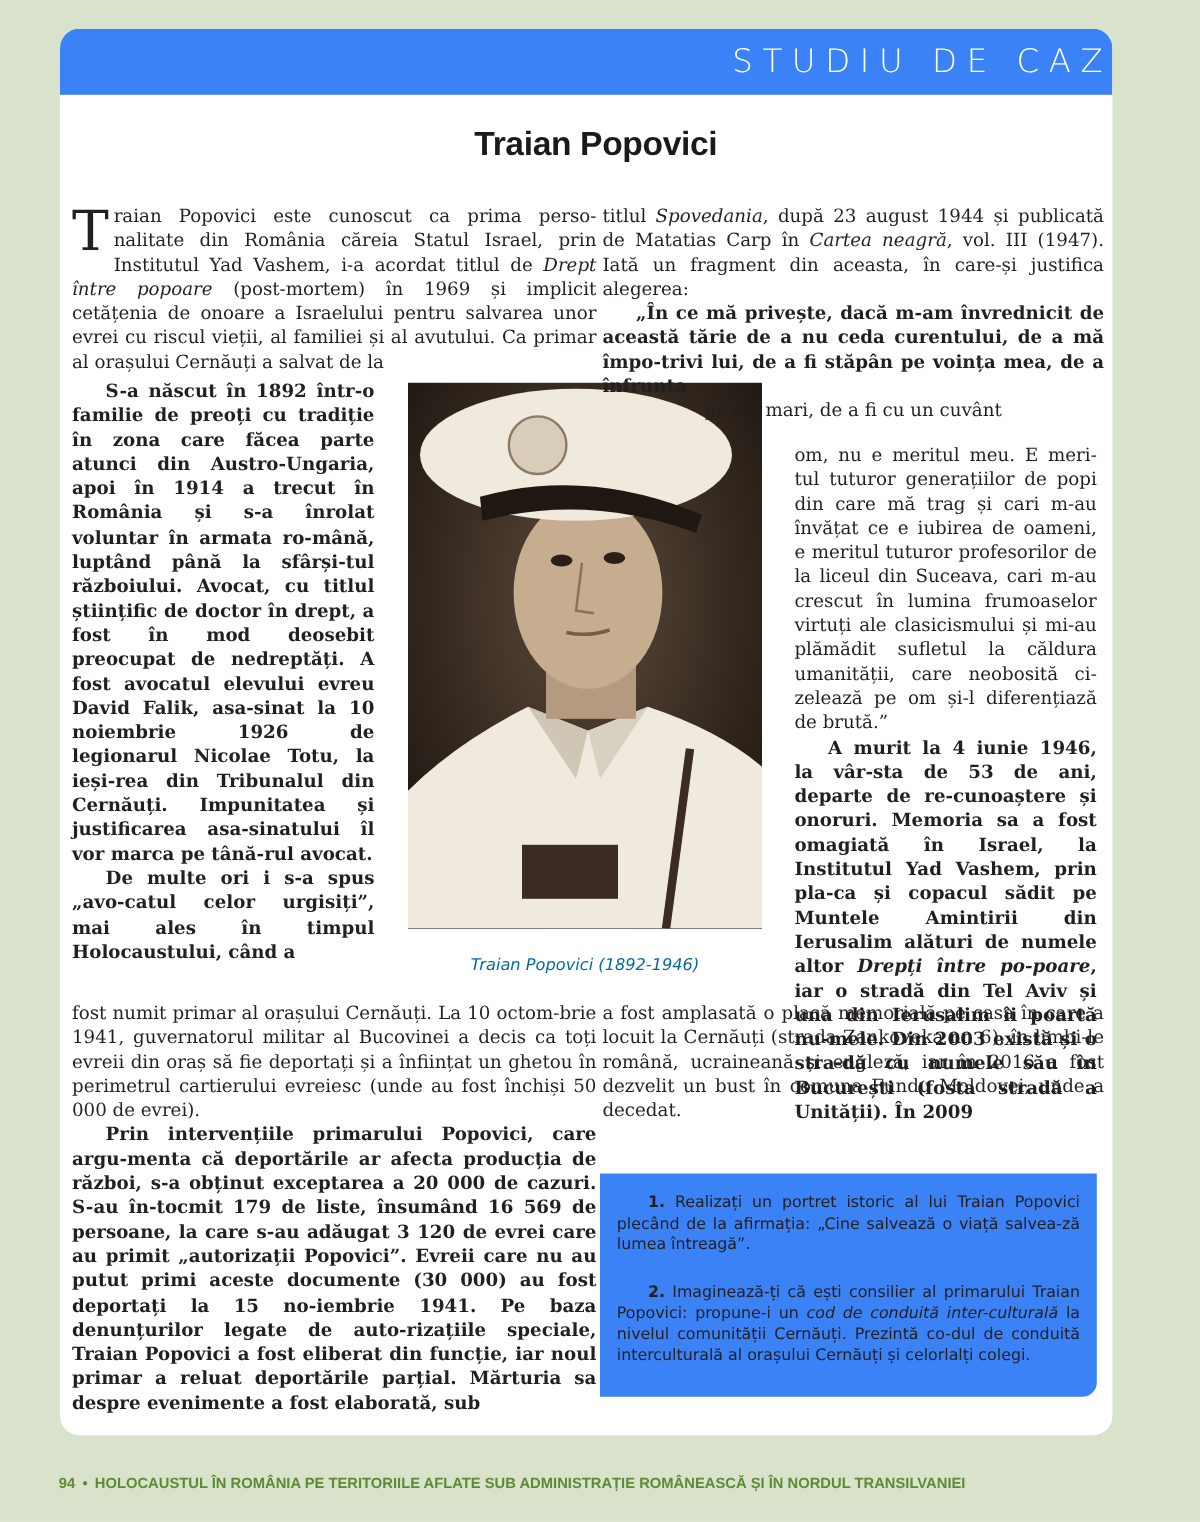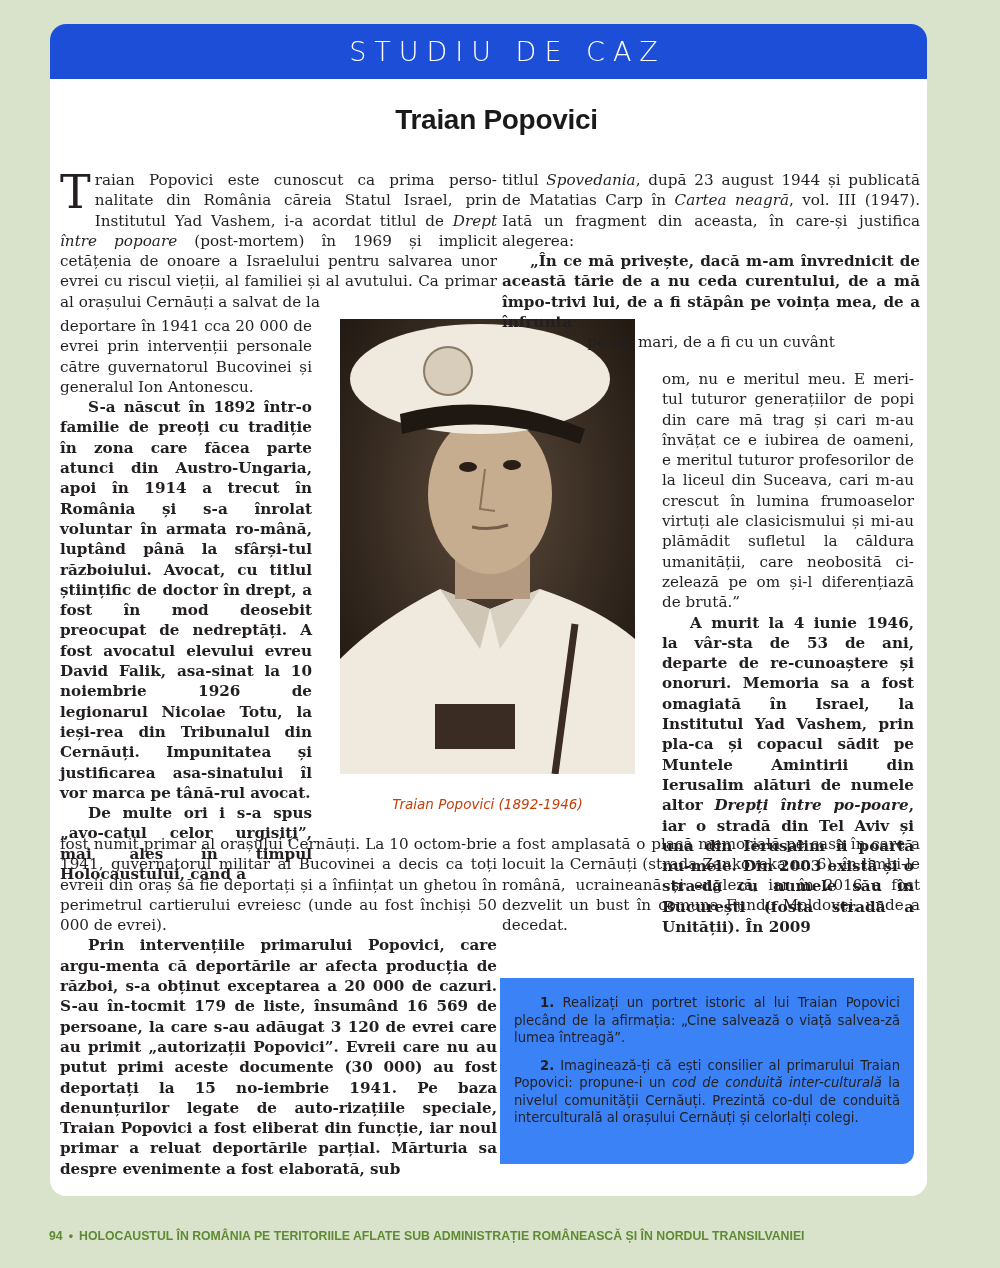--- a/index.html
+++ b/index.html
@@ -15,22 +15,22 @@
     .card {
       position: absolute;
       left: 50px; top: 24px;
       width: 877px; height: 1172px;
       background: #ffffff;
       border-radius: 16px;
       overflow: hidden;
     }
     .banner {
       height: 55px;
-      background: #1d4ed8;
-      display: flex; align-items: center; justify-content: center;
+      background: #3b82f6;
+      display: flex; align-items: center; justify-content: flex-end;
       color: #ffffff;
       font-family: "DejaVu Sans", sans-serif;
       font-weight: 300;
       font-size: 27px;
       letter-spacing: 8px;
       padding-left: 38px;
     }
     .title {
       position: absolute;
       left: 16px; right: 0; top: 80px;
@@ -76,37 +76,37 @@
       overflow: hidden;
     }
     .photo svg { width: 100%; height: 100%; display: block; }
     .caption {
       position: absolute;
       left: 290px; top: 772px; width: 295px;
       text-align: center;
       font-family: "DejaVu Sans", sans-serif;
       font-style: italic;
       font-size: 13.5px;
-      color: #c2410c;
+      color: #0369a1;
     }
     .task-box {
       position: absolute;
       left: 450px; top: 954px;
       width: 414px; height: 186px;
       background: #3b82f6;
       border-radius: 0 0 12px 0;
       padding: 16px 14px 0 14px;
       font-family: "DejaVu Sans", sans-serif;
       font-size: 13.2px;
       line-height: 17.5px;
       color: #231f20;
       text-align: justify;
     }
     .task-box p { text-indent: 26px; }
-    .task-box p + p { margin-top: 10px; }
+    .task-box p + p { margin-top: 22px; }
     .task-box b { font-weight: bold; }
     .footer {
       position: absolute;
       left: 49px; top: 1229px;
       font-family: "Liberation Sans", sans-serif;
       font-weight: bold;
       font-size: 12.3px;
       color: #5e8a33;
       letter-spacing: 0px;
     }
@@ -124,21 +124,20 @@
 
     <h1 class="title">Traian Popovici</h1>
 
     <div class="col col-left-top body-text">
       <p>
         <span class="dropcap">T</span><span>raian Popovici este cunoscut ca prima perso-nalitate din România căreia Statul Israel, prin Institutul Yad Vashem, i-a acordat titlul de </span><i>Drept între popoare</i><span> (post-mortem) în 1969 și implicit cetățenia de onoare a Israelului pentru salvarea unor evrei cu riscul vieții, al familiei și al avutului. Ca primar al orașului Cernăuți a salvat de la</span>
       </p>
     </div>
 
     <div class="col col-left-narrow body-text">
-      <p>deportare în 1941 cca 20 000 de evrei prin intervenții personale către guvernatorul Bucovinei și generalul Ion Antonescu.</p>
       <p class="indent">S-a născut în 1892 într-o familie de preoți cu tradiție în zona care făcea parte atunci din Austro-Ungaria, apoi în 1914 a trecut în România și s-a înrolat voluntar în armata ro-mână, luptând până la sfârși-tul războiului. Avocat, cu titlul științific de doctor în drept, a fost în mod deosebit preocupat de nedreptăți. A fost avocatul elevului evreu David Falik, asa-sinat la 10 noiembrie 1926 de legionarul Nicolae Totu, la ieși-rea din Tribunalul din Cernăuți. Impunitatea și justificarea asa-sinatului îl vor marca pe tână-rul avocat.</p>
       <p class="indent">De multe ori i s-a spus „avo-catul celor urgisiți”, mai ales în timpul Holocaustului, când a</p>
     </div>
 
     <div class="photo">
       <svg viewBox="0 0 295 455" preserveAspectRatio="none">
         <defs>
           <radialGradient id="bg" cx="50%" cy="40%" r="70%">
             <stop offset="0%" stop-color="#5c4a3a"></stop>
             <stop offset="100%" stop-color="#1b140f"></stop>

